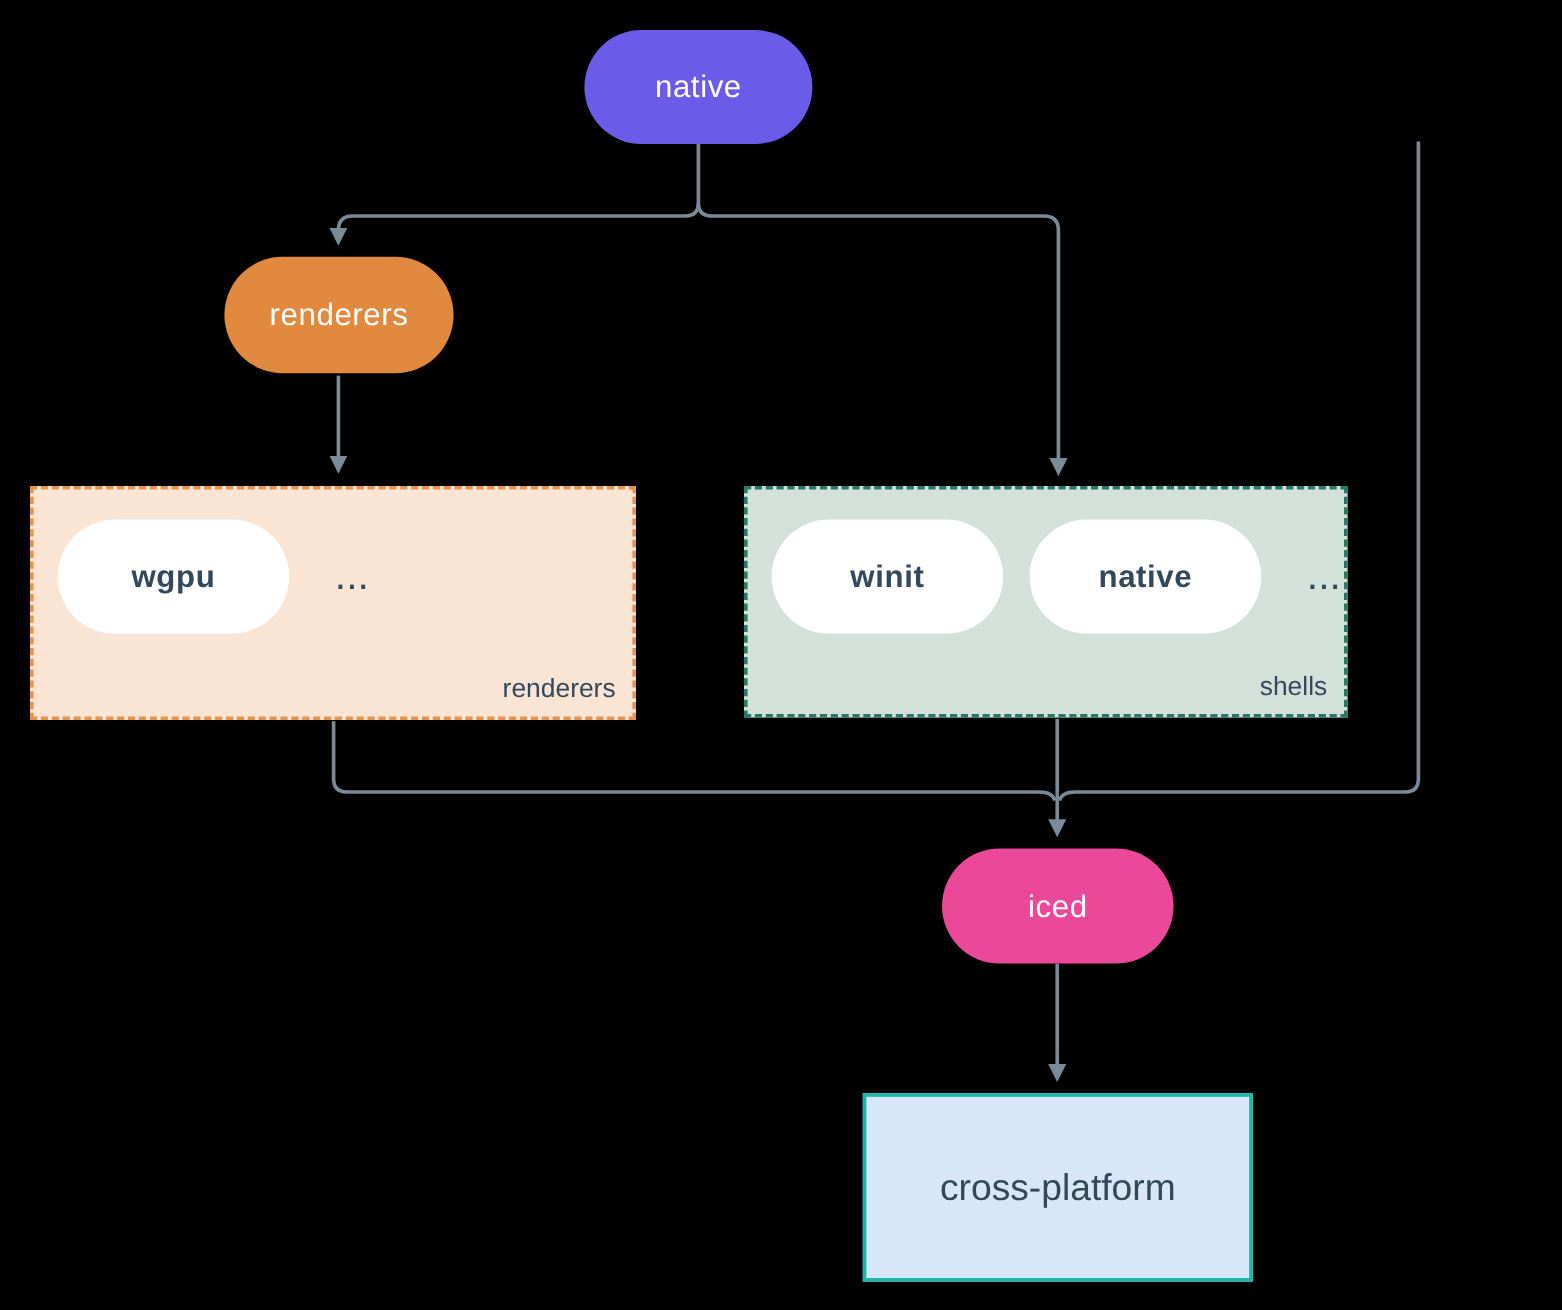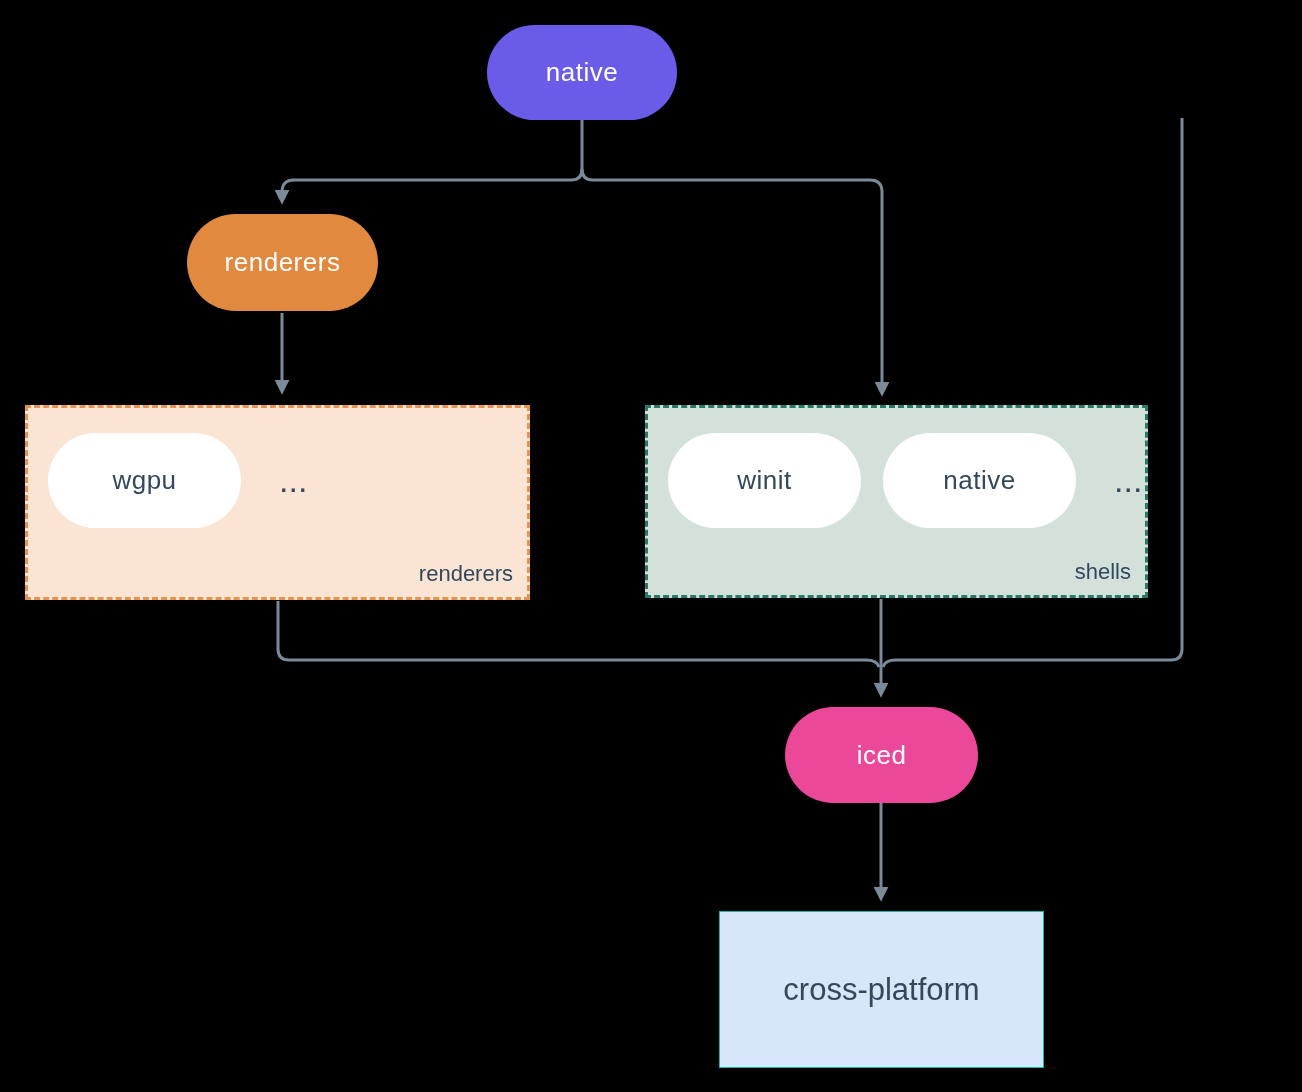--- a/index.html
+++ b/index.html
@@ -46,56 +46,57 @@
     position: absolute;
     box-sizing: border-box;
   }
   .group.renderers {
     left: 25px; top: 405px;
     width: 505px; height: 195px;
     background: #fae4d3;
     border: 3px dashed #e5944d;
   }
   .group.shells {
-    left: 645px; top: 405px;
+    left: 620px; top: 405px;
     width: 503px; height: 193px;
     background: #d4e1db;
     border: 3px dashed #27796a;
   }
   .group-row {
     display: flex;
     align-items: center;
     padding-top: 25px;
     padding-left: 20px;
     gap: 22px;
   }
   .group-row .pill.white {
     width: 193px;
     height: 95px;
     flex: 0 0 auto;
+    font-weight: bold;
   }
   .ellipsis {
     font-size: 34px;
     color: #34485c;
     margin-left: 16px;
   }
   .group-label {
     position: absolute;
     right: 14px;
     bottom: 10px;
     font-size: 22px;
     color: #34485c;
   }
   .app-box {
     position: absolute;
     left: 719px; top: 911px;
     width: 325px; height: 157px;
     box-sizing: border-box;
     background: #d7e6f8;
-    border: 1px solid #14b8a6;
+    border: 3px solid #14b8a6;
     display: flex;
     flex-direction: column;
     align-items: center;
     justify-content: center;
     font-size: 31px;
     line-height: 47px;
     color: #34485c;
     text-align: center;
   }
 </style>

